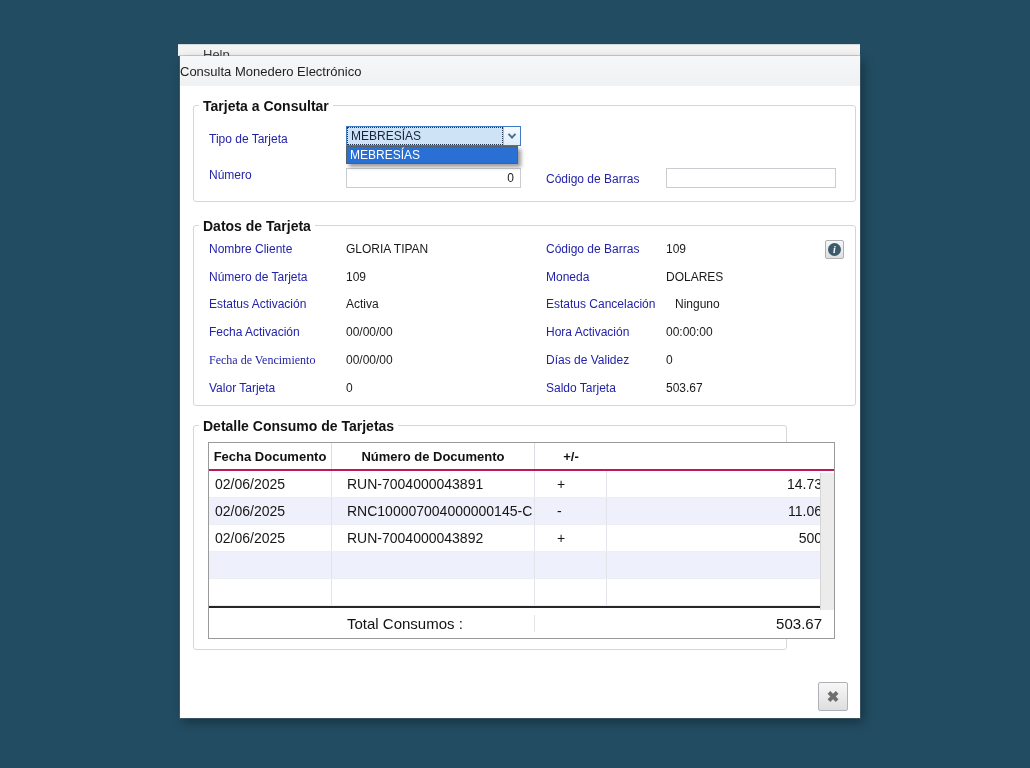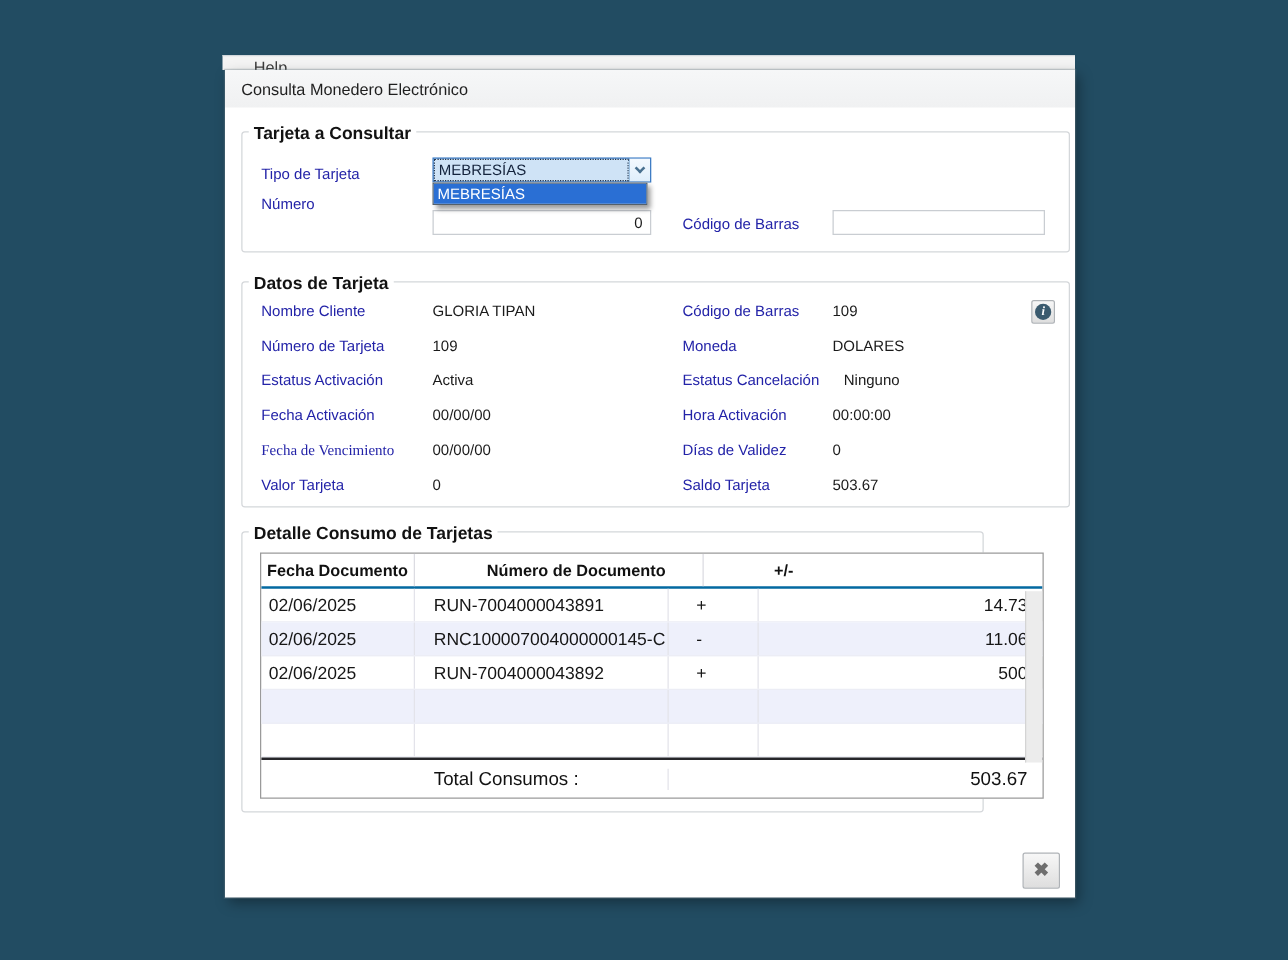--- a/index.html
+++ b/index.html
@@ -18,21 +18,21 @@
   }
   
   .dialog {
     position:absolute; left:180px; top:56px; width:680px; height:662px;
     background:#ffffff;
     box-shadow:0 0 0 1px rgba(110,125,135,.35), 3px 4px 10px rgba(0,0,0,.35);
   }
   .titlebar {
     position:absolute; left:0; top:0; width:100%; height:30px;
     background:linear-gradient(#f6f7f8,#f0f1f2);
-    display:flex; align-items:center; padding-left:13px;
+    display:flex; align-items:center; 
     font-size:13px; color:#1f1f1f;
   }
   
   .groupbox {
     position:absolute; border:1px solid #d4d7da; border-radius:3px; background:#fff;
   }
   .gb-label {
     position:absolute; top:-8px; left:5px; background:#fff; padding:0 4px;
     font-size:14px; font-weight:bold; color:#121212; white-space:nowrap;
   }
@@ -93,21 +93,21 @@
     font-size:10px; display:flex; align-items:center; justify-content:center;
   }
   .close-btn { left:638px; top:626px; width:30px; height:29px; }
   .close-x { font-size:15px; font-weight:bold; color:#6e6e6e; line-height:1; }
 
   
   .grid {
     position:absolute; left:14px; top:16px; width:627px; height:197px;
     border:1px solid #9a9a9a; background:#fff; overflow:hidden;
   }
-  .g-head { display:flex; height:28px; border-bottom:2px solid #0369a1;gap:28px; }
+  .g-head { display:flex; height:28px; border-bottom:2px solid #be185d; }
   .g-th {
     display:flex; align-items:center; justify-content:center;
     font-size:13px; font-weight:bold; color:#111; border-right:1px solid #dcdce2;
   }
   .g-th:last-child { border-right:none; }
   .g-row { display:flex; height:27px; font-size:14px; color:#161616; border-bottom:1px solid #ecedf5; }
   .g-row.alt { background:#eef0fb; }
   .g-td { display:flex; align-items:center; border-right:1px solid #e3e3ea; overflow:hidden; white-space:nowrap; }
   .g-td:last-child { border-right:none; }
   .c1 { width:123px; padding-left:6px; }
@@ -147,21 +147,21 @@
       <div class="combo">
         <span class="combo-text">MEBRESÍAS</span>
         <span class="combo-btn">
           <span class="chev"></span>
         </span>
       </div>
       <div class="dd-list">
         <div class="dd-item">MEBRESÍAS</div>
       </div>
 
-      <span class="flabel" style="left:15px; top:50px;">Número</span>
+      <span class="flabel" style="left:15px; top:62px;">Número</span>
       <input class="tbox num" style="left: 152px; top: 62px; width: 175px;" value="0">
 
       <span class="flabel" style="left:352px; top:66px;">Código de Barras</span>
       <input class="tbox" style="left: 472px; top: 62px; width: 170px;" value="">
     </div>
 
     <div class="groupbox gb2">
       <span class="gb-label">Datos de Tarjeta</span>
 
       <button class="sq-btn info-btn">

